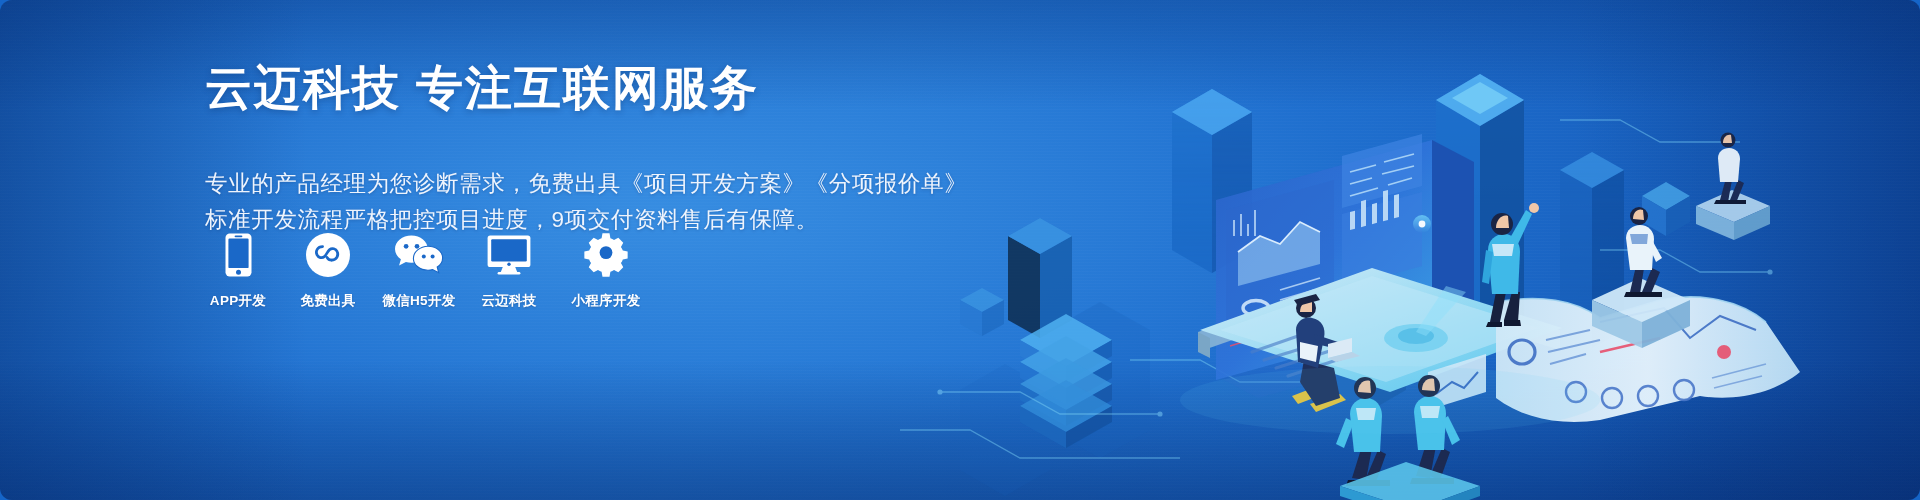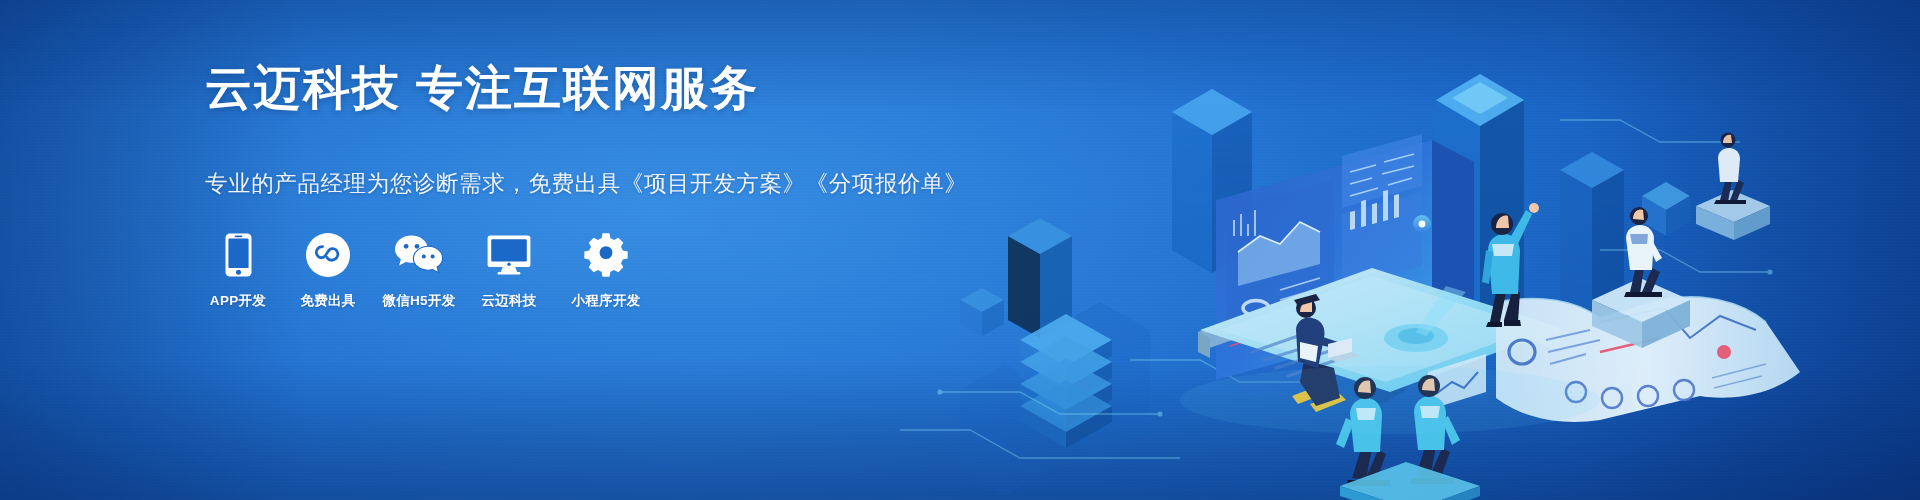--- a/index.html
+++ b/index.html
@@ -8,20 +8,21 @@
     font-family:"Liberation Sans","DejaVu Sans",sans-serif;
     background:#1565c8;
   }
   #banner {
     position:relative;
     width:1920px; height:500px;
     overflow:hidden;
     background:
       radial-gradient(110% 150% at 34% 42%, rgba(56,142,226,0.95) 0%, rgba(33,113,208,0.75) 34%, rgba(20,88,186,0.55) 62%, rgba(12,62,150,0.45) 100%),
       linear-gradient(117deg, #0d4ea8 0%, #1566c9 22%, #2179d6 42%, #1a6ccd 60%, #1157b4 80%, #0b3f94 100%);
+    border-radius: 12px;
   }
   
   #texture {
     position:absolute; inset:0;
     background-image:
       repeating-linear-gradient(0deg, rgba(255,255,255,0.030) 0px, rgba(255,255,255,0.030) 1px, rgba(0,0,0,0) 1px, rgba(0,0,0,0) 3px);
     opacity:.55; pointer-events:none;
   }
   #vignette {
     position:absolute; inset:0; pointer-events:none;
@@ -444,20 +445,21 @@
     <ellipse cx="490" cy="400" rx="210" ry="34" fill="#63d0f2" opacity=".10"></ellipse>
   </svg>
   </div>
 
   <div id="vignette"></div>
 
   <div id="content">
     <div id="title">云迈科技 专注互联网服务</div>
     <div id="sub-wrap">
       <div class="subline">专业的产品经理为您诊断需求，免费出具《项目开发方案》《分项报价单》</div>
+      <div class="subline">标准开发流程严格把控项目进度，9项交付资料售后有保障。</div>
     </div>
   </div>
 
   <div id="services">
 
     <div class="svc">
       <div class="svc-ic">
         <svg width="27" height="44" viewBox="0 0 27 44">
           <rect x="0.5" y="0.5" width="26" height="43" rx="4.2" fill="#ffffff"></rect>
           <rect x="3.4" y="5.6" width="20.2" height="29.5" rx="1.2" fill="#1a68c8"></rect>

